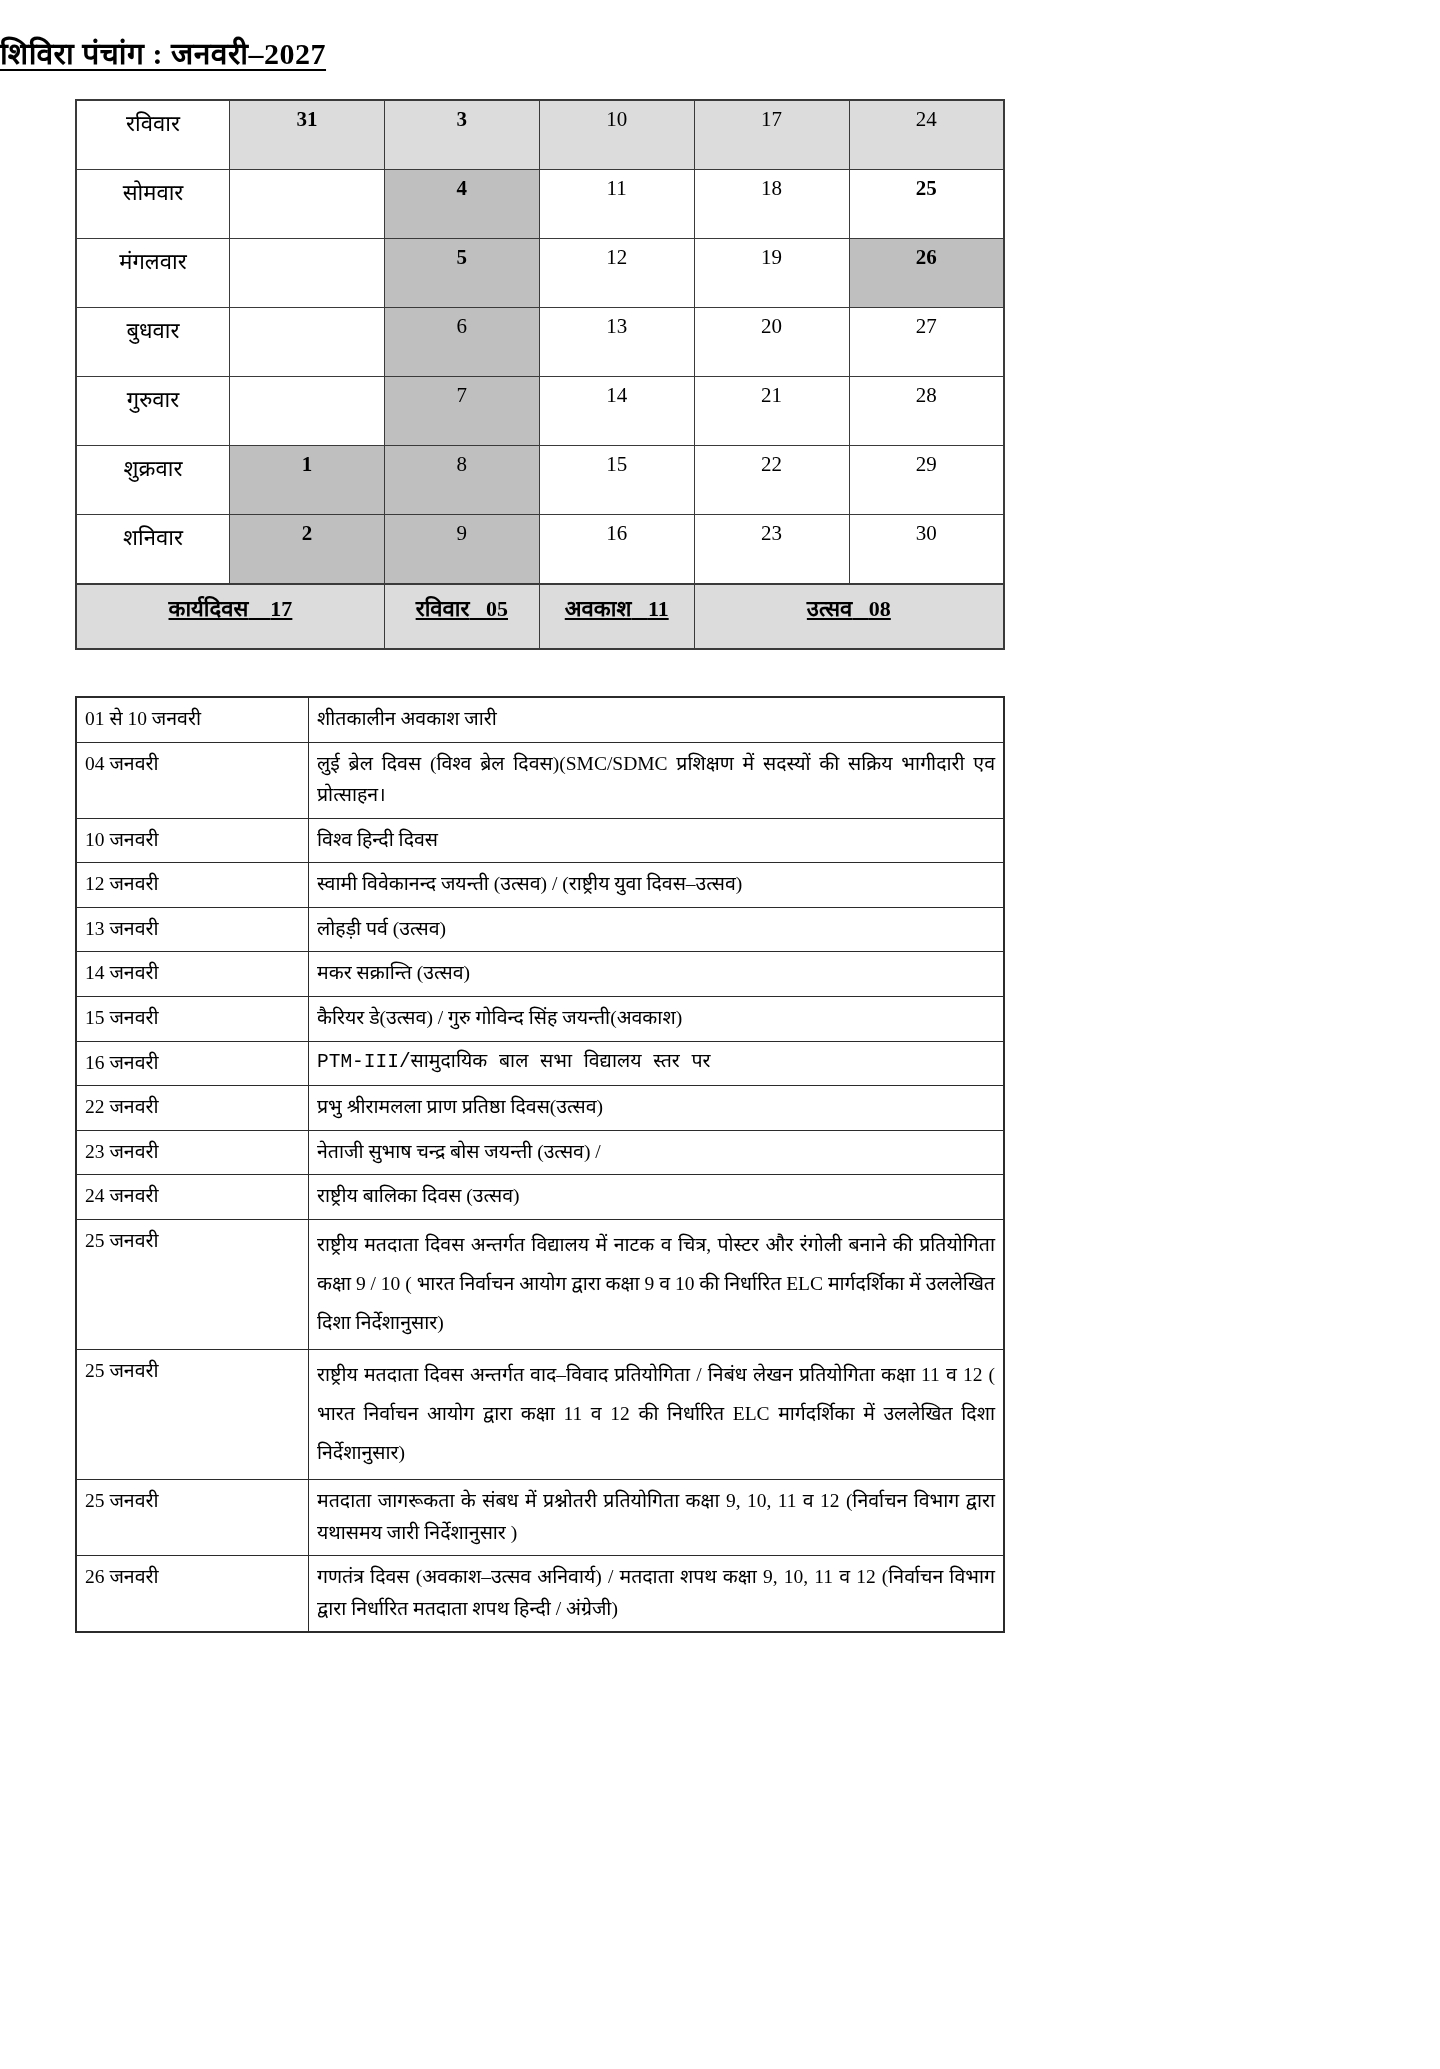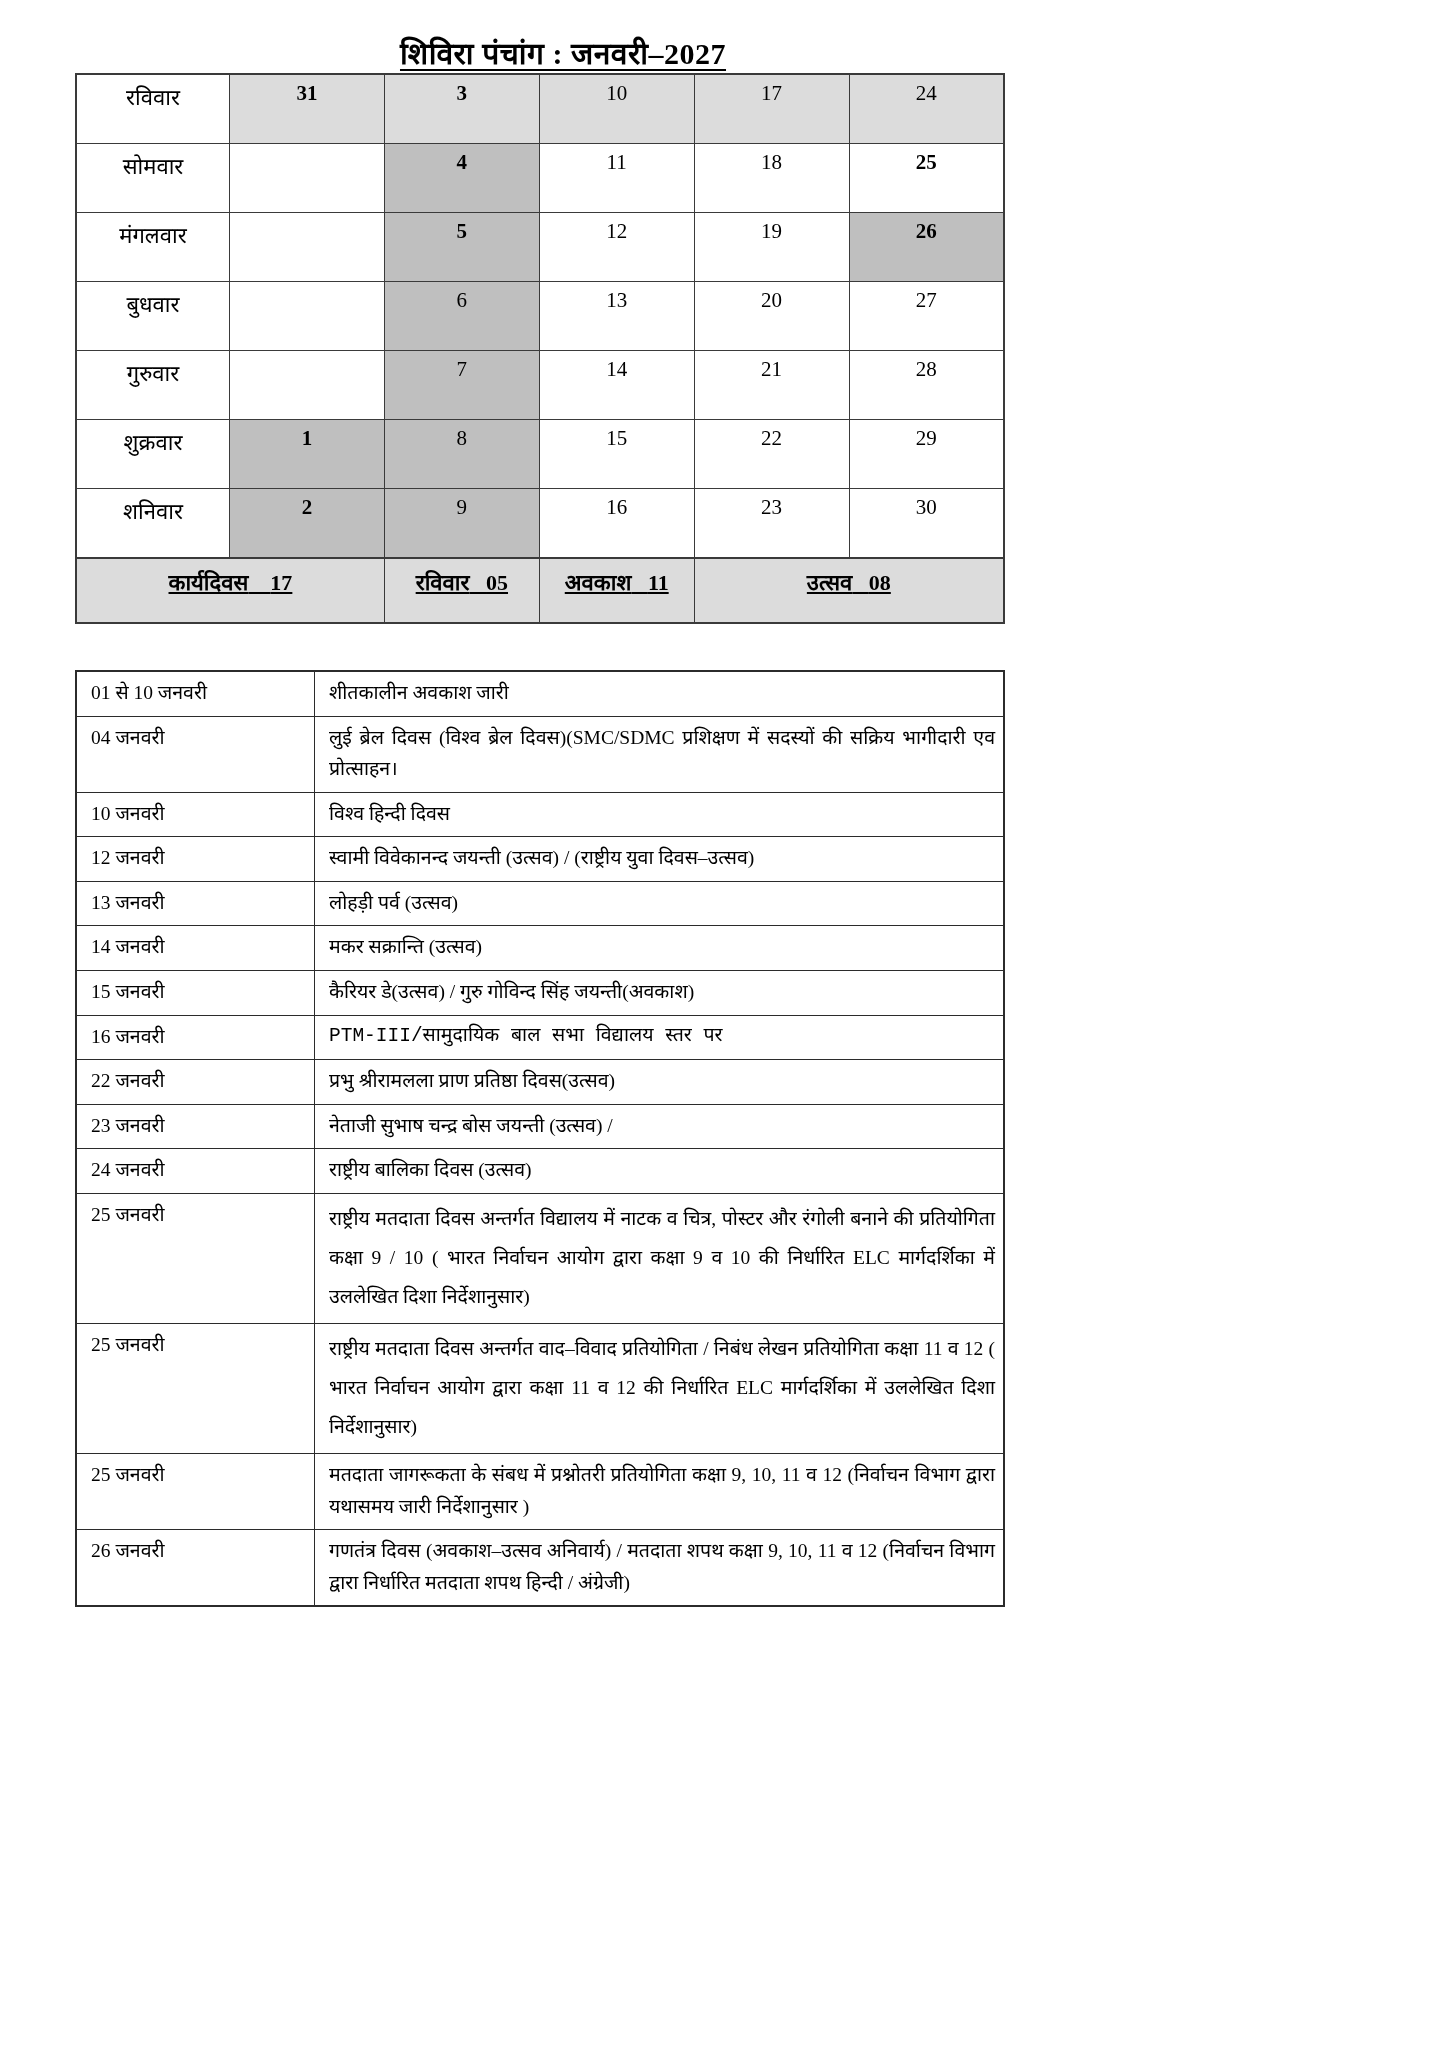--- a/index.html
+++ b/index.html
@@ -17,26 +17,25 @@
   }
   .page {
     width: 1080px;
     box-sizing: border-box;
     padding: 0;
     position: relative;
   }
 
   
   .doc-title {
-    text-align: center;
     font-size: 30px;
     font-weight: bold;
     letter-spacing: 0.5px;
     padding-top: 32px;
-    margin-left: 46px;
+    padding-bottom: 26px;
   }
   .doc-title .u {
     text-decoration: underline;
     text-underline-offset: 5px;
     text-decoration-thickness: 2px;
   }
 
   
   .cal-wrap {
     padding: 0 0 0 0;
@@ -90,21 +89,21 @@
   }
   table.events {
     border-collapse: collapse;
     width: 930px;
     table-layout: fixed;
     border: 2px solid #2b2b2b;
   }
   table.events td {
     border: 1px solid #2b2b2b;
     vertical-align: top;
-    padding: 5px 8px 7px 14px;
+    padding: 5px 8px 7px 8px;
     font-size: 19.5px;
     line-height: 1.62;
   }
   table.events td.date {
     width: 215px;
     white-space: nowrap;
   }
   table.events td.desc {
     text-align: justify;
     text-align-last: left;

